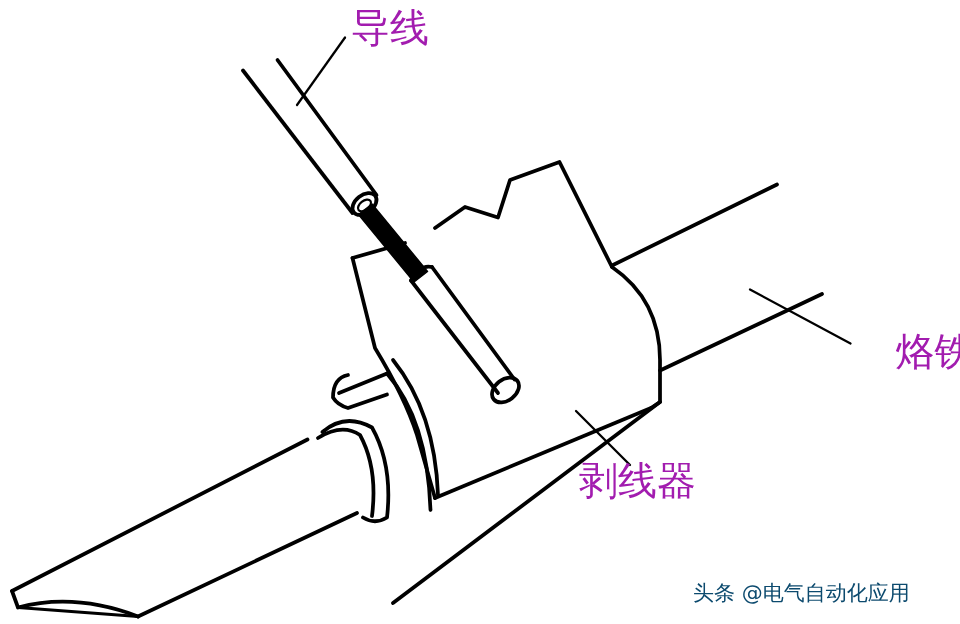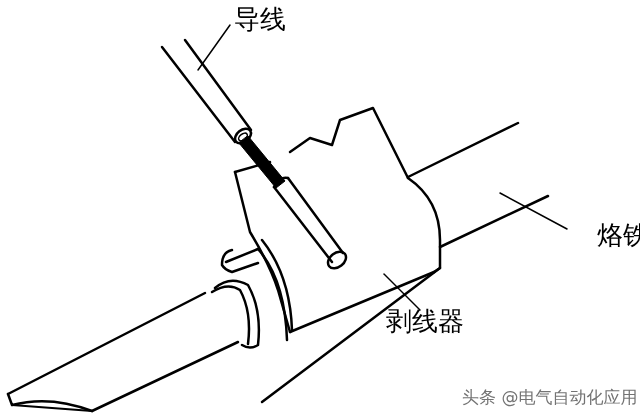--- a/index.html
+++ b/index.html
@@ -1,19 +1,19 @@
 <!DOCTYPE html>
 <html><head>
 <meta charset="utf-8">
 <style>
   html, body { margin: 0; padding: 0; background: #ffffff; }
   body { width: 640px; height: 416px; position: relative; overflow: hidden; font-family: "DejaVu Sans", sans-serif; }
   #diagram { position: absolute; left: 0; top: 0; width: 640px; height: 416px; }
-  .label { position: absolute; color: #000000; font-size: 26px; line-height: 1; white-space: nowrap; }
-  .watermark { position: absolute; color: #737373; font-size: 17px; line-height: 1; white-space: nowrap; font-family: "DejaVu Sans", sans-serif; }
+  .label { position: absolute; color: #a21caf; font-size: 26px; line-height: 1; white-space: nowrap; }
+  .watermark { position: absolute; color: #0c4a6e; font-size: 14px; line-height: 1; white-space: nowrap; font-family: "DejaVu Sans", sans-serif; }
   svg path, svg line, svg ellipse { stroke: #000; fill: none; stroke-linecap: round; stroke-linejoin: round; }
 </style>
 </head>
 <body>
 
 <svg id="diagram" viewBox="0 0 640 416" xmlns="http://www.w3.org/2000/svg">
 
   <g>
     <line x1="162" y1="47" x2="235" y2="142" stroke-width="2.5"></line>
     <line x1="185" y1="40" x2="251" y2="130" stroke-width="2.5"></line>

